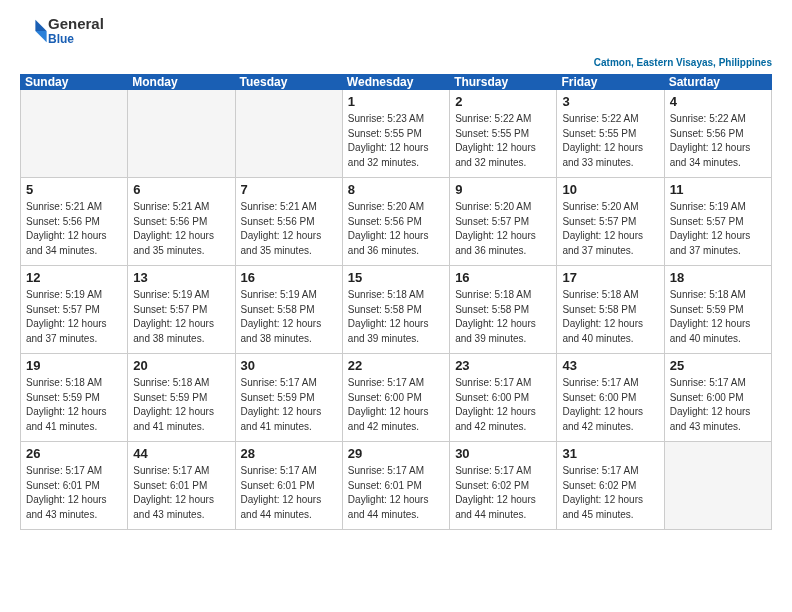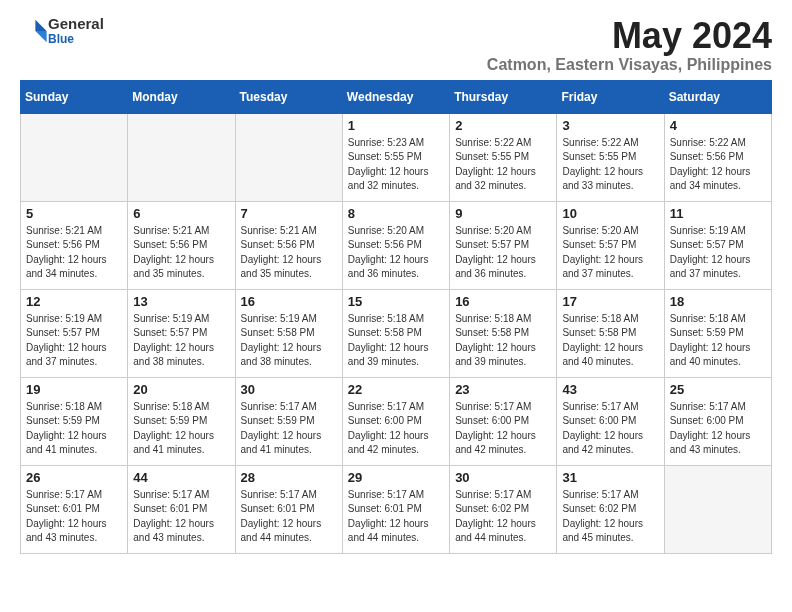--- a/index.html
+++ b/index.html
@@ -42,35 +42,36 @@
     .title-block {
       text-align: right;
     }
     .month-year {
       font-size: 36px;
       font-weight: bold;
       color: #222;
       line-height: 1.1;
     }
     .location {
-      font-size: 16px;
-      color: #737373;
-      font-weight: bold;
+      font-size: 10px;
+      color: #0369a1;
+      font-weight: bold;
+      margin-top: 41px;
     }
     table {
       width: 100%;
       border-collapse: collapse;
       table-layout: fixed;
     }
     th {
       background-color: #1a5fb4;
       color: #fff;
       font-size: 12px;
       font-weight: bold;
-      padding: 9px 4px;
+      padding: 0 4px;
       text-align: left;
       border: 1px solid #1a5fb4;
     }
     td {
       border: 1px solid #ccc;
       vertical-align: top;
       padding: 4px 5px;
       font-size: 10.5px;
       color: #333;
       height: 88px;
@@ -99,21 +100,20 @@
     <svg class="logo-icon" viewBox="0 0 40 40" xmlns="http://www.w3.org/2000/svg">
       <polygon points="22,4 38,20 22,20" fill="#1a5fb4"></polygon>
       <polygon points="22,20 38,20 38,36" fill="#2980d9"></polygon>
     </svg>
     <div class="logo-text">
       <span class="logo-general">General</span>
       <span class="logo-blue">Blue</span>
     </div>
   </div>
   <div class="title-block">
-    <div class="month-year">May 2024</div>
     <div class="location">Catmon, Eastern Visayas, Philippines</div>
   </div>
 </div>
 
 <table>
   <thead>
     <tr>
     <th>Sunday</th>
         <th>Monday</th>
         <th>Tuesday</th>

